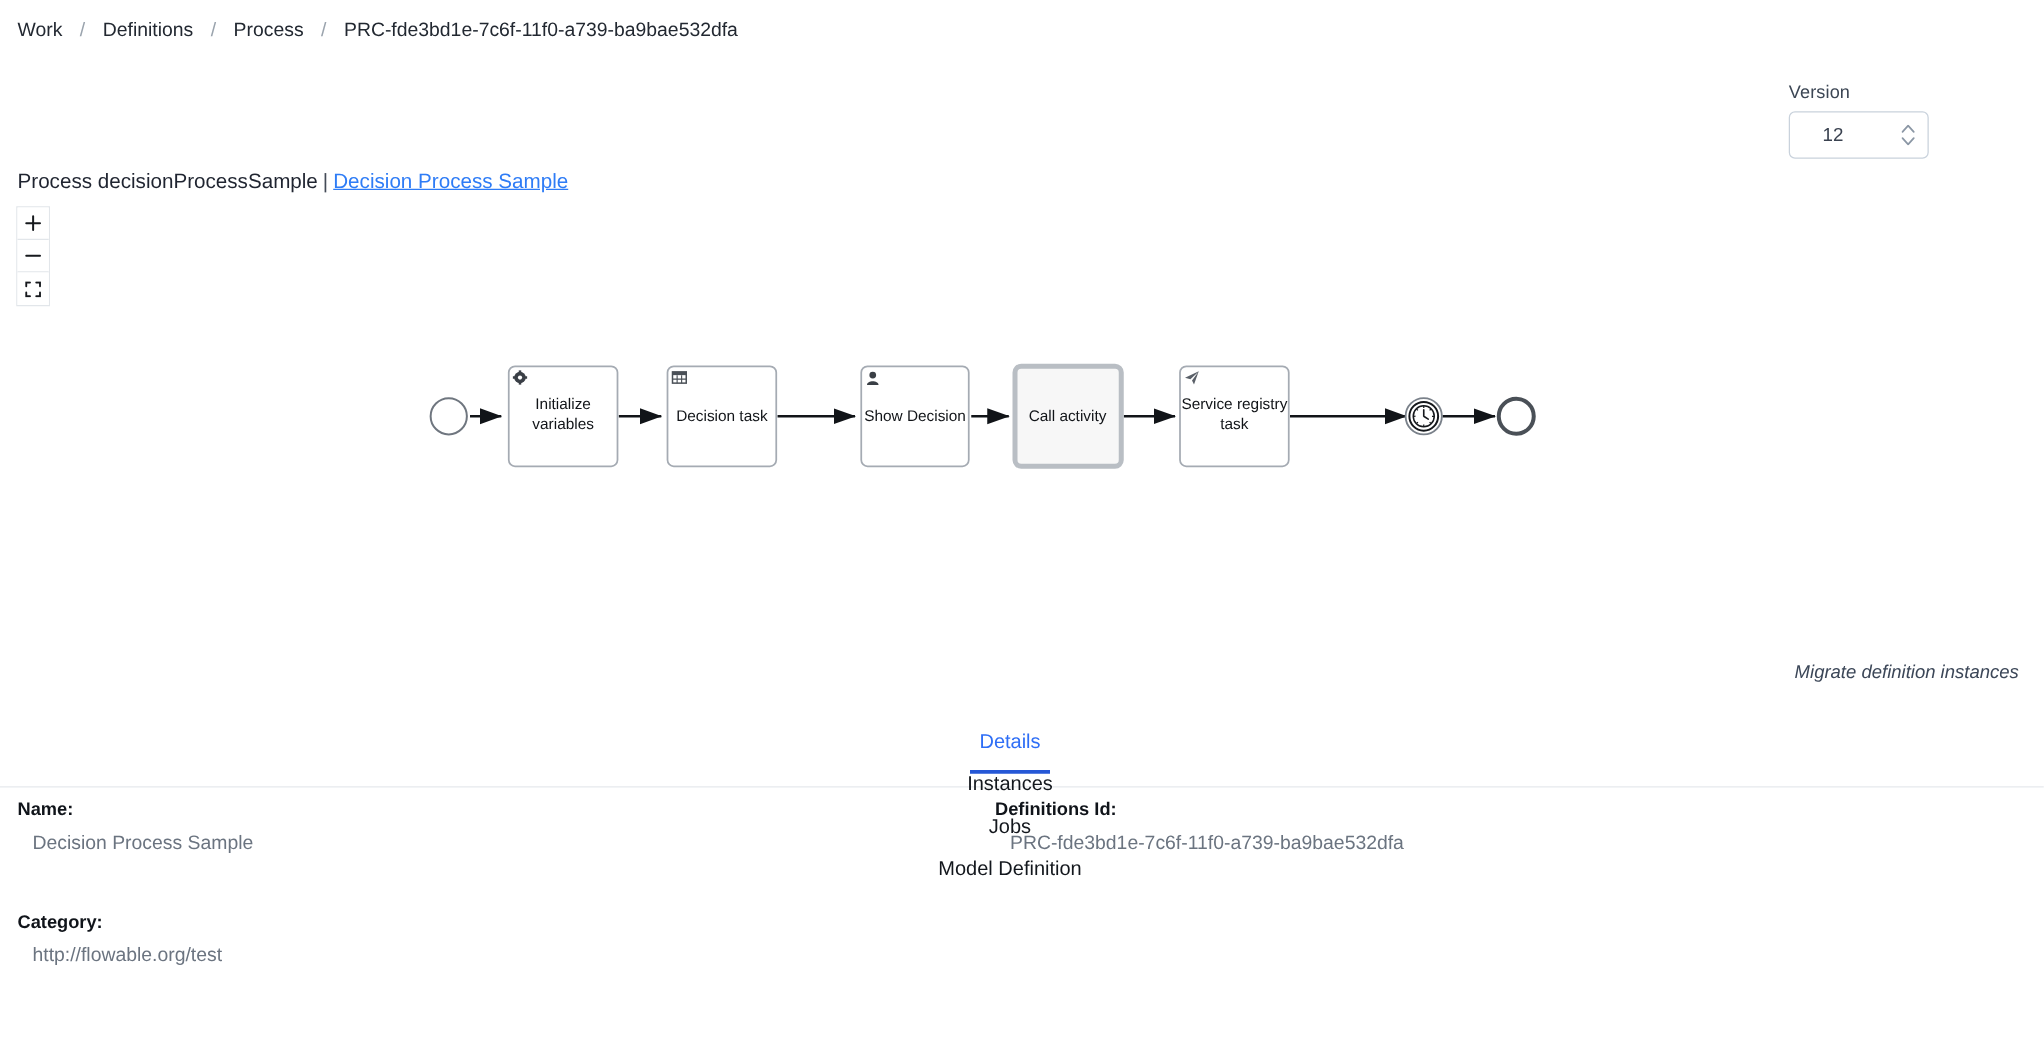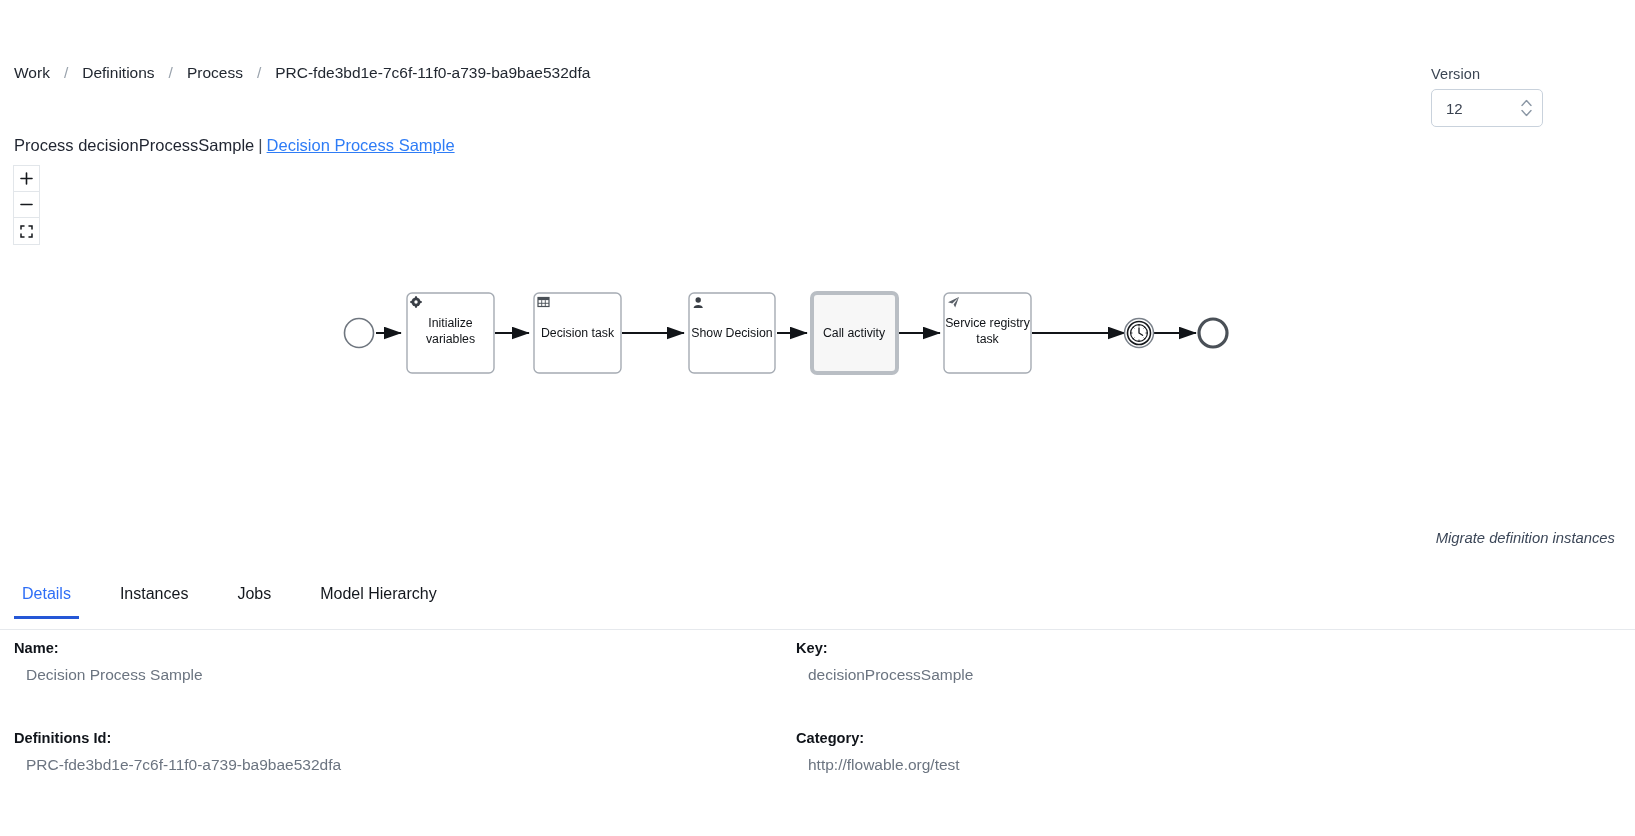--- a/index.html
+++ b/index.html
@@ -13,42 +13,41 @@
   }
 
   
   .breadcrumb {
     display: flex; align-items: center;
     gap: 0px;
     padding: 20px 0 0 14px;
     font-size: 15.5px;
     color: #222831;
     height: 30px;
-    margin-top: 48px;
   }
   .crumb { color: #222831; white-space: nowrap; }
   .crumb.link { cursor: pointer; }
   .crumb-sep { color: #9aa3ad; padding: 0 14px; }
 
   
   .version-wrap {
     position: absolute; right: 92px; top: 66px;
     width: 112px;
   }
   .version-label {
     font-size: 14.5px; color: #3c4654; margin-bottom: 7px;
     letter-spacing: 0.1px;
   }
   .version-field {
     position: relative;
     width: 112px; height: 38px;
     border: 1px solid #c9d2dc;
     border-radius: 5px;
     background: #fff;
-    display: flex; align-items: center;
+    display: flex; align-items: center; padding-left: 12px;
   }
   .version-value {
     padding-left: 14px; font-size: 15px; color: #3a4250;
   }
   .stepper {
     position: absolute; right: 10px; top: 50%;
     transform: translateY(-50%);
     display: flex; flex-direction: column;
     gap: 3px; cursor: pointer;
   }
@@ -102,23 +101,24 @@
     font-size: 14.8px; color: #3c4758;
     cursor: pointer;
     font-style: italic;
   }
 
   
   .tabs {
     position: absolute; left: 0; top: 584px;
     width: 1635px;
     border-bottom: 1px solid #e6e9ed;
-    display: flex; align-items: flex-start;
+    display: flex; align-items: center;
     padding-left: 14px;
     height: 46px;
+    flex-direction: column;
   }
   .tab {
     font-size: 16px;
     color: #13171d;
     padding: 0 8px 13px 8px;
     margin-right: 33px;
     cursor: pointer;
     border-bottom: 3px solid transparent;
     position: relative; top: 1px;
   }
@@ -299,34 +299,30 @@
     </g>
   </svg>
 </div>
 
 <div class="migrate">Migrate definition instances</div>
 
 <div class="tabs">
   <div class="tab active">Details</div>
   <div class="tab">Instances</div>
   <div class="tab">Jobs</div>
-  <div class="tab">Model Hierarchy</div>
+  <div class="tab">Model Definition</div>
 </div>
 
 <div class="details">
   <div class="det-grid">
     <div>
       <div class="det-label">Name:</div>
       <div class="det-value">Decision Process Sample</div>
     </div>
     <div>
-      <div class="det-label">Key:</div>
-      <div class="det-value">decisionProcessSample</div>
-    </div>
-    <div>
       <div class="det-label">Definitions Id:</div>
       <div class="det-value">PRC-fde3bd1e-7c6f-11f0-a739-ba9bae532dfa</div>
     </div>
     <div>
       <div class="det-label">Category:</div>
       <div class="det-value">http://flowable.org/test</div>
     </div>
   </div>
 </div>
 

